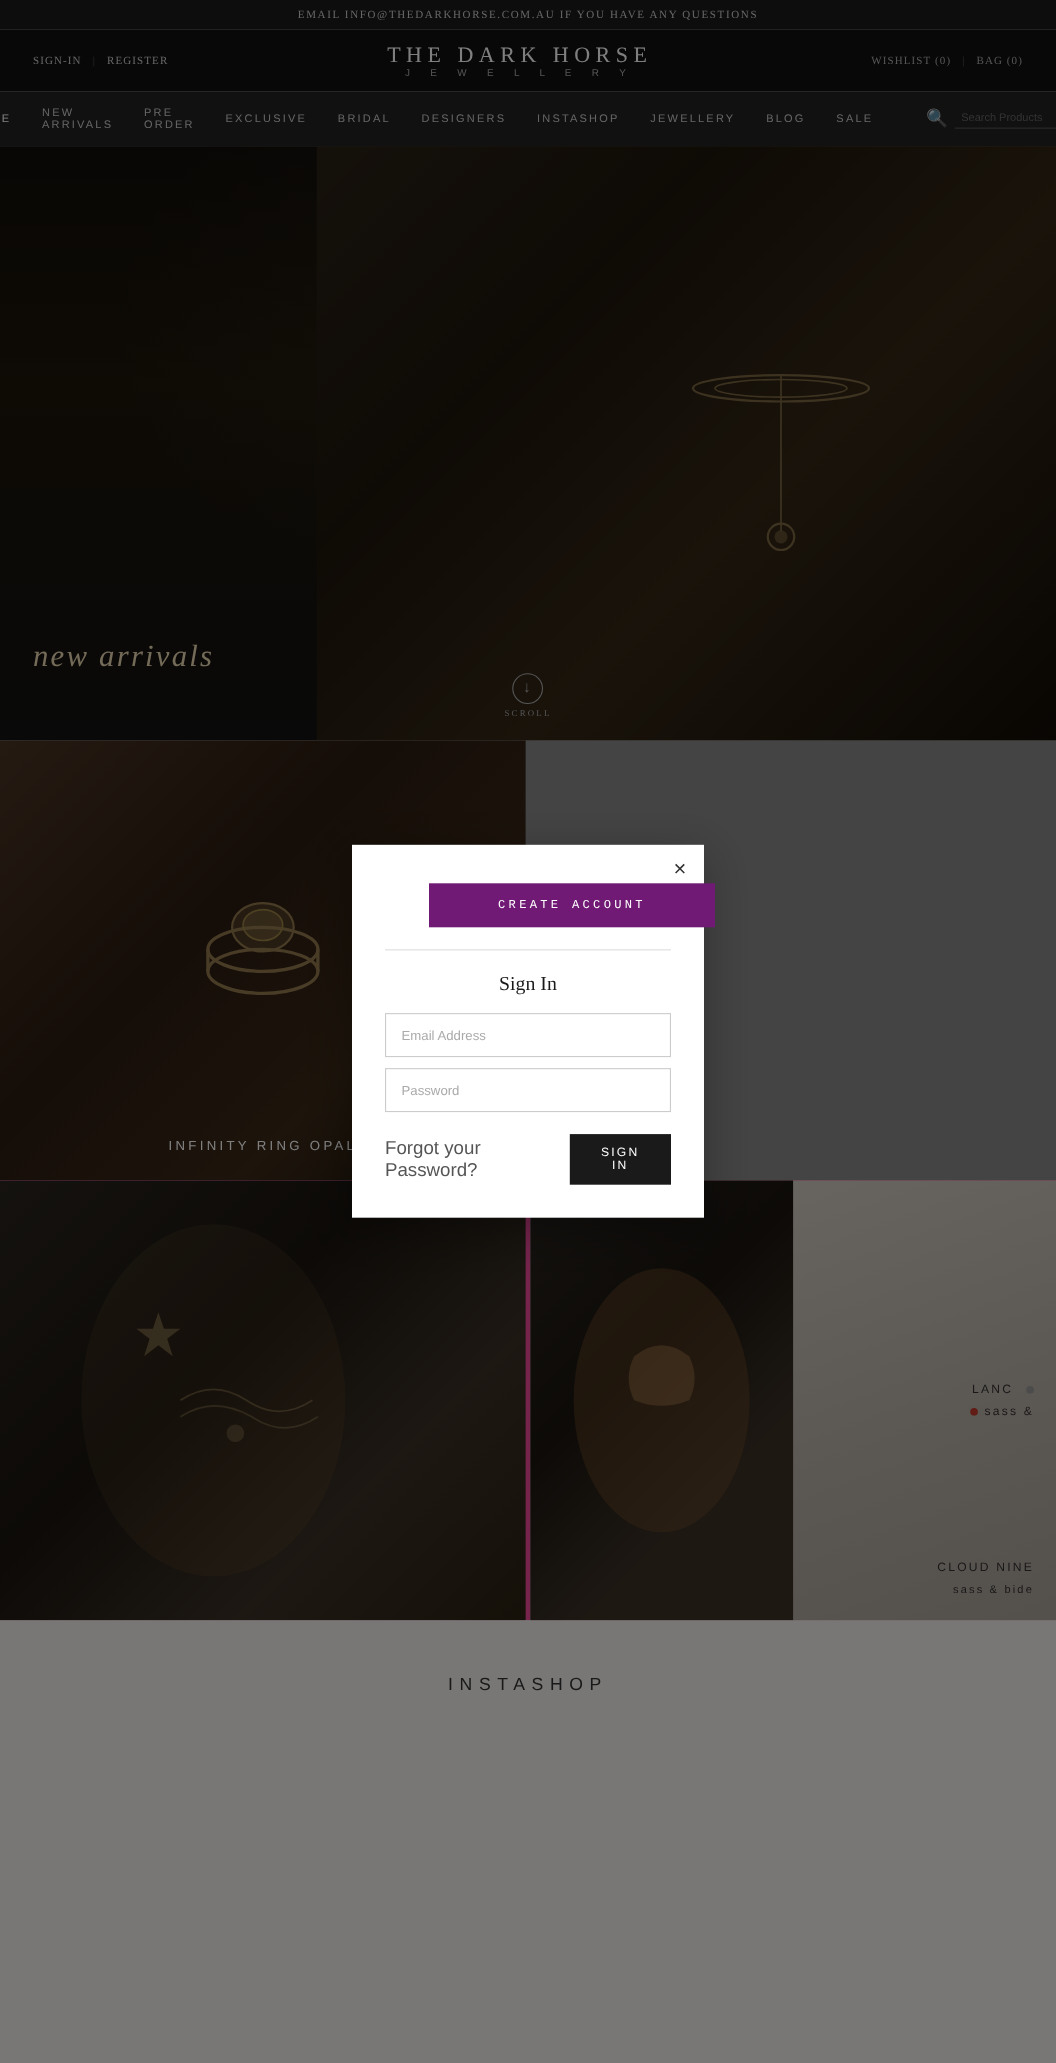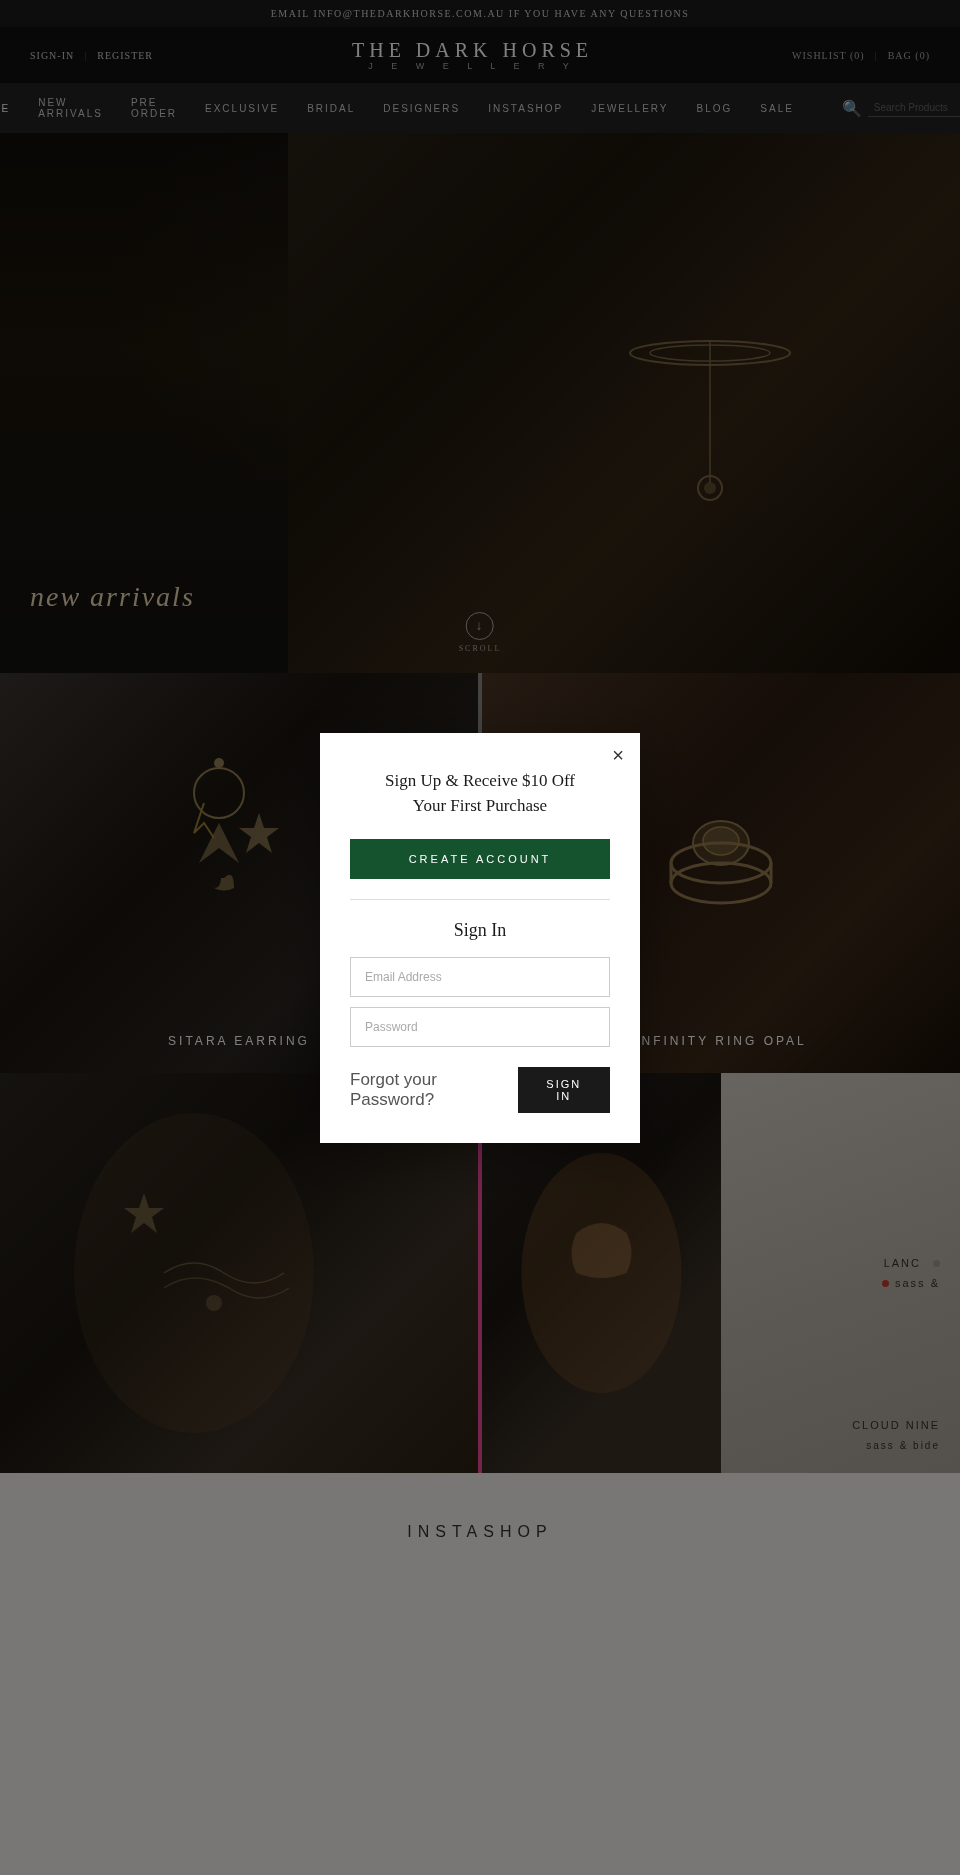--- a/index.html
+++ b/index.html
@@ -294,30 +294,31 @@
       text-align: center;
       font-size: 17px;
       color: #1a1a1a;
       line-height: 1.5;
       margin-bottom: 20px;
       font-family: Georgia, serif;
     }
     .modal-create-btn {
       display: block;
       width: 100%;
-      background: #14532d;
+      background: #701a75;
       color: #fff;
       border: none;
       padding: 14px;
       font-size: 11px;
       letter-spacing: 3px;
       text-transform: uppercase;
       cursor: pointer;
-      font-family: Liberation Sans, sans-serif;
+      font-family: Liberation Mono, monospace;
       margin-bottom: 20px;
+      margin-left: 40px;
     }
     .modal-divider {
       border: none;
       border-top: 1px solid #ddd;
       margin: 20px 0;
     }
     .modal-signin-title {
       text-align: center;
       font-size: 18px;
       color: #1a1a1a;
@@ -418,35 +419,20 @@
   </div>
   <div class="scroll-indicator">
     <div class="scroll-circle">
       <span>↓</span>
     </div>
     <span>SCROLL</span>
   </div>
 </div>
 
 <div class="product-grid">
-  <div class="product-card earring">
-    <div class="product-card-bg"></div>
-
-    <svg style="position:absolute;top:60px;left:50%;transform:translateX(-50%);width:200px;height:250px;opacity:0.7" viewBox="0 0 200 250">
-      <circle cx="80" cy="60" r="25" fill="none" stroke="#c8a96e" stroke-width="2"></circle>
-      <polygon points="80,90 60,130 80,115 100,130" fill="#c8a96e" opacity="0.7"></polygon>
-      <circle cx="80" cy="30" r="5" fill="#c8a96e"></circle>
-      <path d="M65,70 L55,100 L65,90 L75,105" fill="none" stroke="#d4a93e" stroke-width="2"></path>
-
-      <path d="M120,80 L125,95 L140,95 L128,104 L133,120 L120,110 L107,120 L112,104 L100,95 L115,95 Z" fill="#c8a96e" opacity="0.8"></path>
-
-      <path d="M85,145 Q95,135 95,155 Q85,160 75,155 Q82,155 82,145" fill="#c8a96e" opacity="0.7"></path>
-    </svg>
-    <div class="product-card-label">SITARA EARRING</div>
-  </div>
   <div class="product-card ring">
     <div class="product-card-bg"></div>
 
     <svg style="position:absolute;top:80px;left:50%;transform:translateX(-50%);width:180px;height:220px;opacity:0.65" viewBox="0 0 180 220">
       <ellipse cx="90" cy="130" rx="50" ry="20" fill="none" stroke="#c8a96e" stroke-width="3"></ellipse>
       <ellipse cx="90" cy="110" rx="50" ry="20" fill="none" stroke="#c8a96e" stroke-width="3"></ellipse>
       <line x1="40" y1="110" x2="40" y2="130" stroke="#c8a96e" stroke-width="3"></line>
       <line x1="140" y1="110" x2="140" y2="130" stroke="#c8a96e" stroke-width="3"></line>
       <ellipse cx="90" cy="90" rx="28" ry="22" fill="rgba(200,169,110,0.3)" stroke="#c8a96e" stroke-width="2"></ellipse>
       <ellipse cx="90" cy="88" rx="18" ry="14" fill="rgba(200,169,110,0.4)" stroke="#d4b860" stroke-width="1.5"></ellipse>
@@ -497,21 +483,20 @@
   </div>
 </div>
 
 <div class="instashop-section">
   <div class="instashop-title">INSTASHOP</div>
 </div>
 
 <div class="modal-overlay" id="modal-overlay">
   <div class="modal">
     <button class="modal-close">×</button>
-    <div class="modal-signup-text">Sign Up &amp; Receive $10 Off<br>Your First Purchase</div>
     <button class="modal-create-btn">CREATE ACCOUNT</button>
     <hr class="modal-divider">
     <div class="modal-signin-title">Sign In</div>
     <input class="modal-input" type="email" placeholder="Email Address" style="">
     <input class="modal-input" type="password" placeholder="Password" style="">
     <div class="modal-footer">
       <span class="forgot-password">Forgot your Password?</span>
       <button class="modal-signin-btn">SIGN IN</button>
     </div>
   </div>

